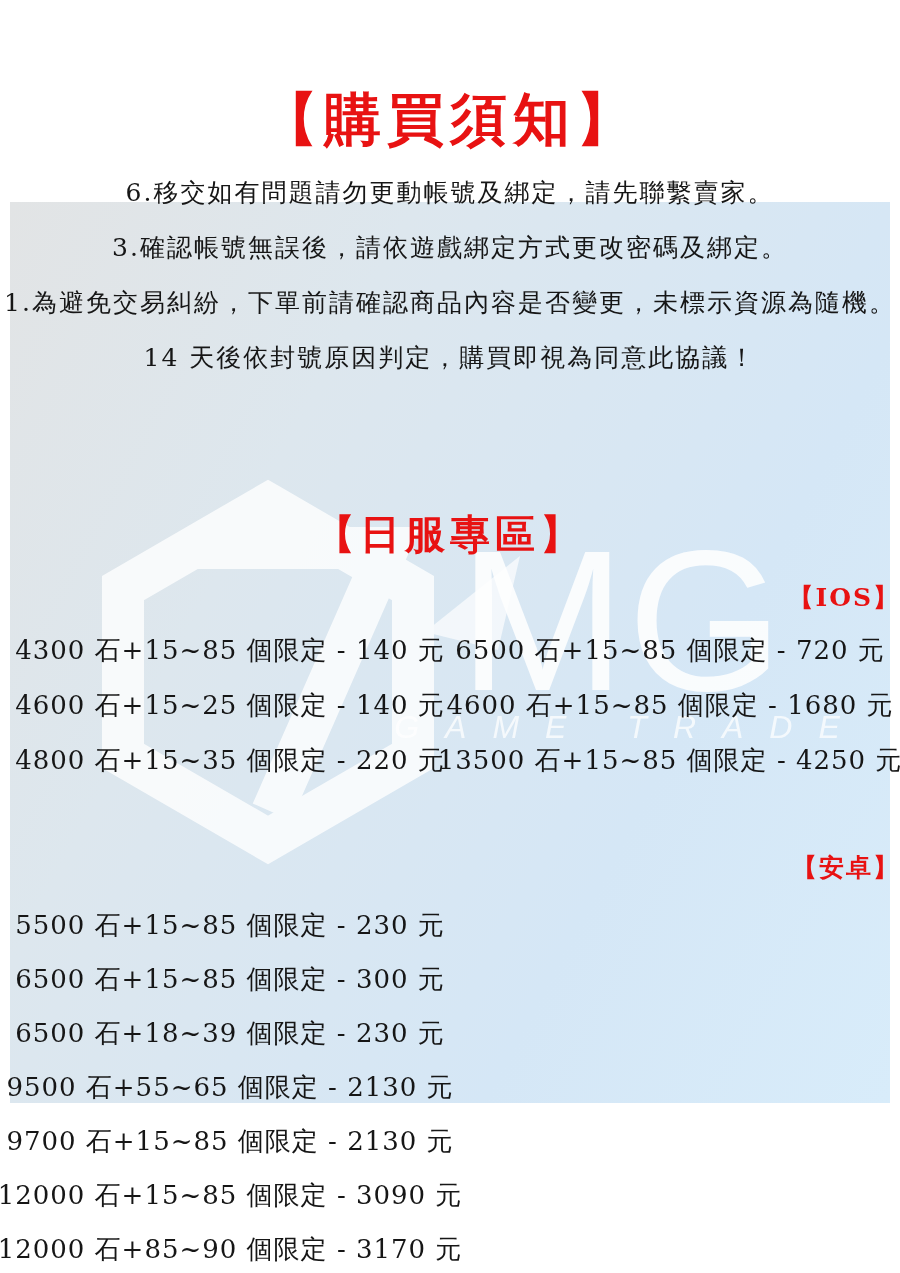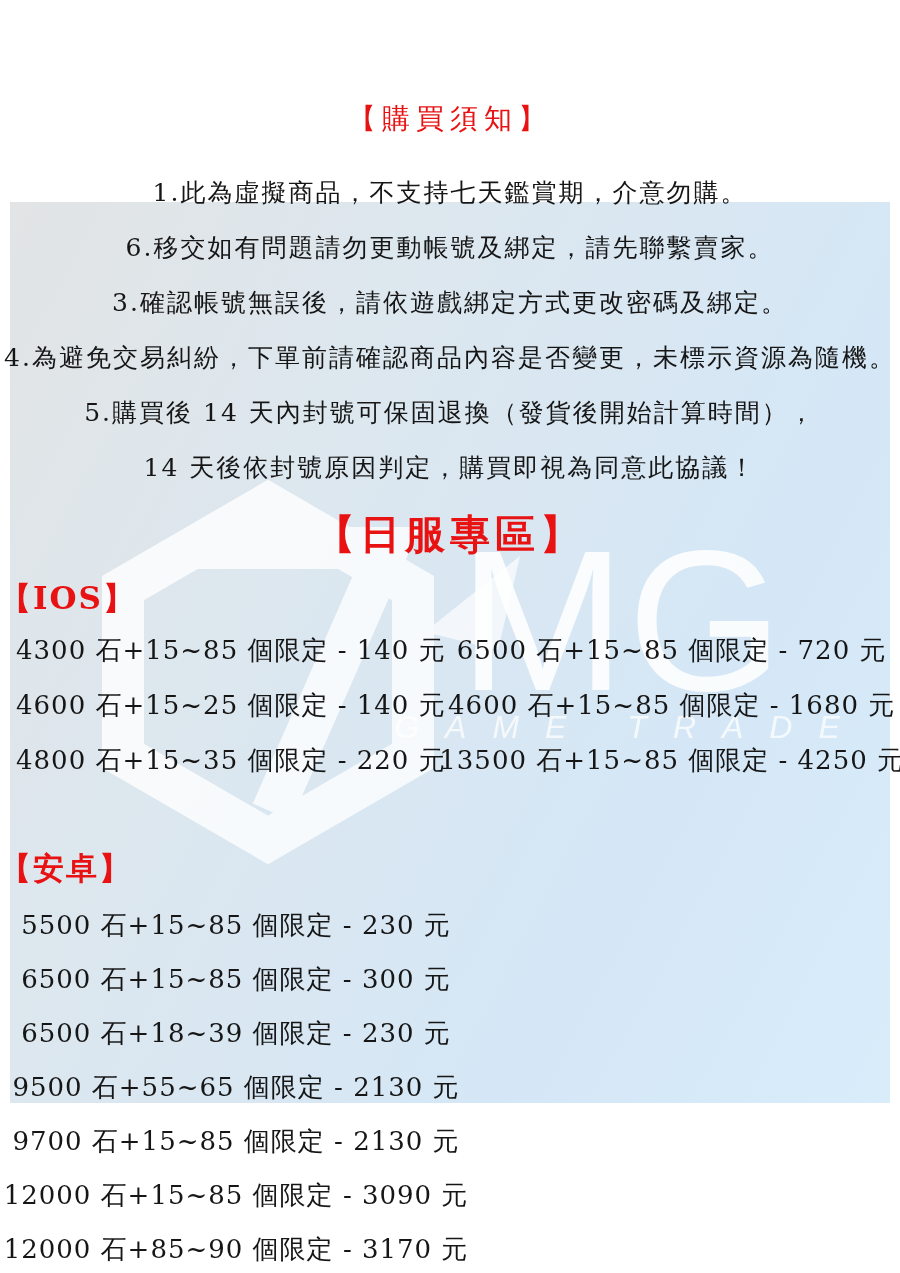--- a/index.html
+++ b/index.html
@@ -16,44 +16,44 @@
     background:linear-gradient(118deg,#e2e4e5 0%,#dde7ee 30%,#d5e7f6 70%,#d8ecfa 100%);
     z-index:0;
   }
   .watermark {
     position:absolute; left:0; top:0; width:900px; height:1273px;
     z-index:1; pointer-events:none;
   }
   .content { position:absolute; inset:0; z-index:2; }
   .doc-title {
     position:absolute; top:92px; left:0; width:100%;
-    text-align:center; font-size:28px; font-weight:400;
+    text-align:center; font-size:57px; font-weight:700;
     color:#e81212; letter-spacing:6px; line-height:54px;
   }
   .notices { position:absolute; top:165px; left:0; width:100%; }
   .notice-line {
     height:55px; line-height:55px; text-align:center;
     font-size:25px; letter-spacing:2px; white-space:nowrap;
   }
   .jp-title {
     position:absolute; top:508px; left:0; width:100%;
     text-align:center; font-size:40px; font-weight:700;
     color:#e81212; letter-spacing:5px; line-height:52px;
   }
   .platform-label {
-    position:absolute; left:0; width:100%; text-align:left;
-    font-size:31px; font-weight:700; color:#e81212;
+    position:absolute; left:0; width:100%; text-align:right;
+    font-size:25px; font-weight:700; color:#e81212;
     letter-spacing:2px; line-height:30px;
   }
   .platform-label.ios { top:583px; }
   .platform-label.android { top:853px; }
   .price-section { position:absolute; left:10px; width:880px; display:flex; }
   .price-section.ios { top:623px; }
   .price-section.android { top:898px;flex-direction:column; }
-  .price-col { width:50%; display:flex; flex-direction:column;margin-left:6px; }
+  .price-col { width:50%; display:flex; flex-direction:column; }
   .price-cell {
     display:flex; align-items:center; justify-content:center;
     font-size:26px; letter-spacing:1px; white-space:nowrap;
   }
   .price-section.ios .price-cell { height:55px; }
   .price-section.android .price-cell { height:54px; }
 </style>
 </head>
 <body>
 
@@ -67,25 +67,23 @@
   </g>
   <text x="622" y="690" text-anchor="middle" fill="#ffffff" opacity="0.88" font-family="Liberation Sans, sans-serif" font-weight="300" font-size="200" letter-spacing="2">MG</text>
   <text x="630" y="738" text-anchor="middle" fill="#ffffff" opacity="0.75" font-family="Liberation Sans, sans-serif" font-style="italic" font-size="32" letter-spacing="26">GAME TRADE</text>
 </svg>
 
 <div class="content">
 
   <div class="doc-title">【購買須知】</div>
 
   <div class="notices">
-    <div class="notice-line">1.此為虛擬商品，不支持七天鑑賞期，介意勿購。</div>
     <div class="notice-line">6.移交如有問題請勿更動帳號及綁定，請先聯繫賣家。</div>
     <div class="notice-line">3.確認帳號無誤後，請依遊戲綁定方式更改密碼及綁定。</div>
-    <div class="notice-line">4.為避免交易糾紛，下單前請確認商品內容是否變更，未標示資源為隨機。</div>
-    <div class="notice-line">5.購買後 14 天內封號可保固退換（發貨後開始計算時間），</div>
+    <div class="notice-line">1.為避免交易糾紛，下單前請確認商品內容是否變更，未標示資源為隨機。</div>
     <div class="notice-line">14 天後依封號原因判定，購買即視為同意此協議！</div>
   </div>
 
   <div class="jp-title">【日服專區】</div>
 
   <div class="platform-label ios">【IOS】</div>
 
   <div class="price-section ios">
     <div class="price-col">
       <div class="price-cell">4300 石+15~85 個限定 - 140 元</div>

